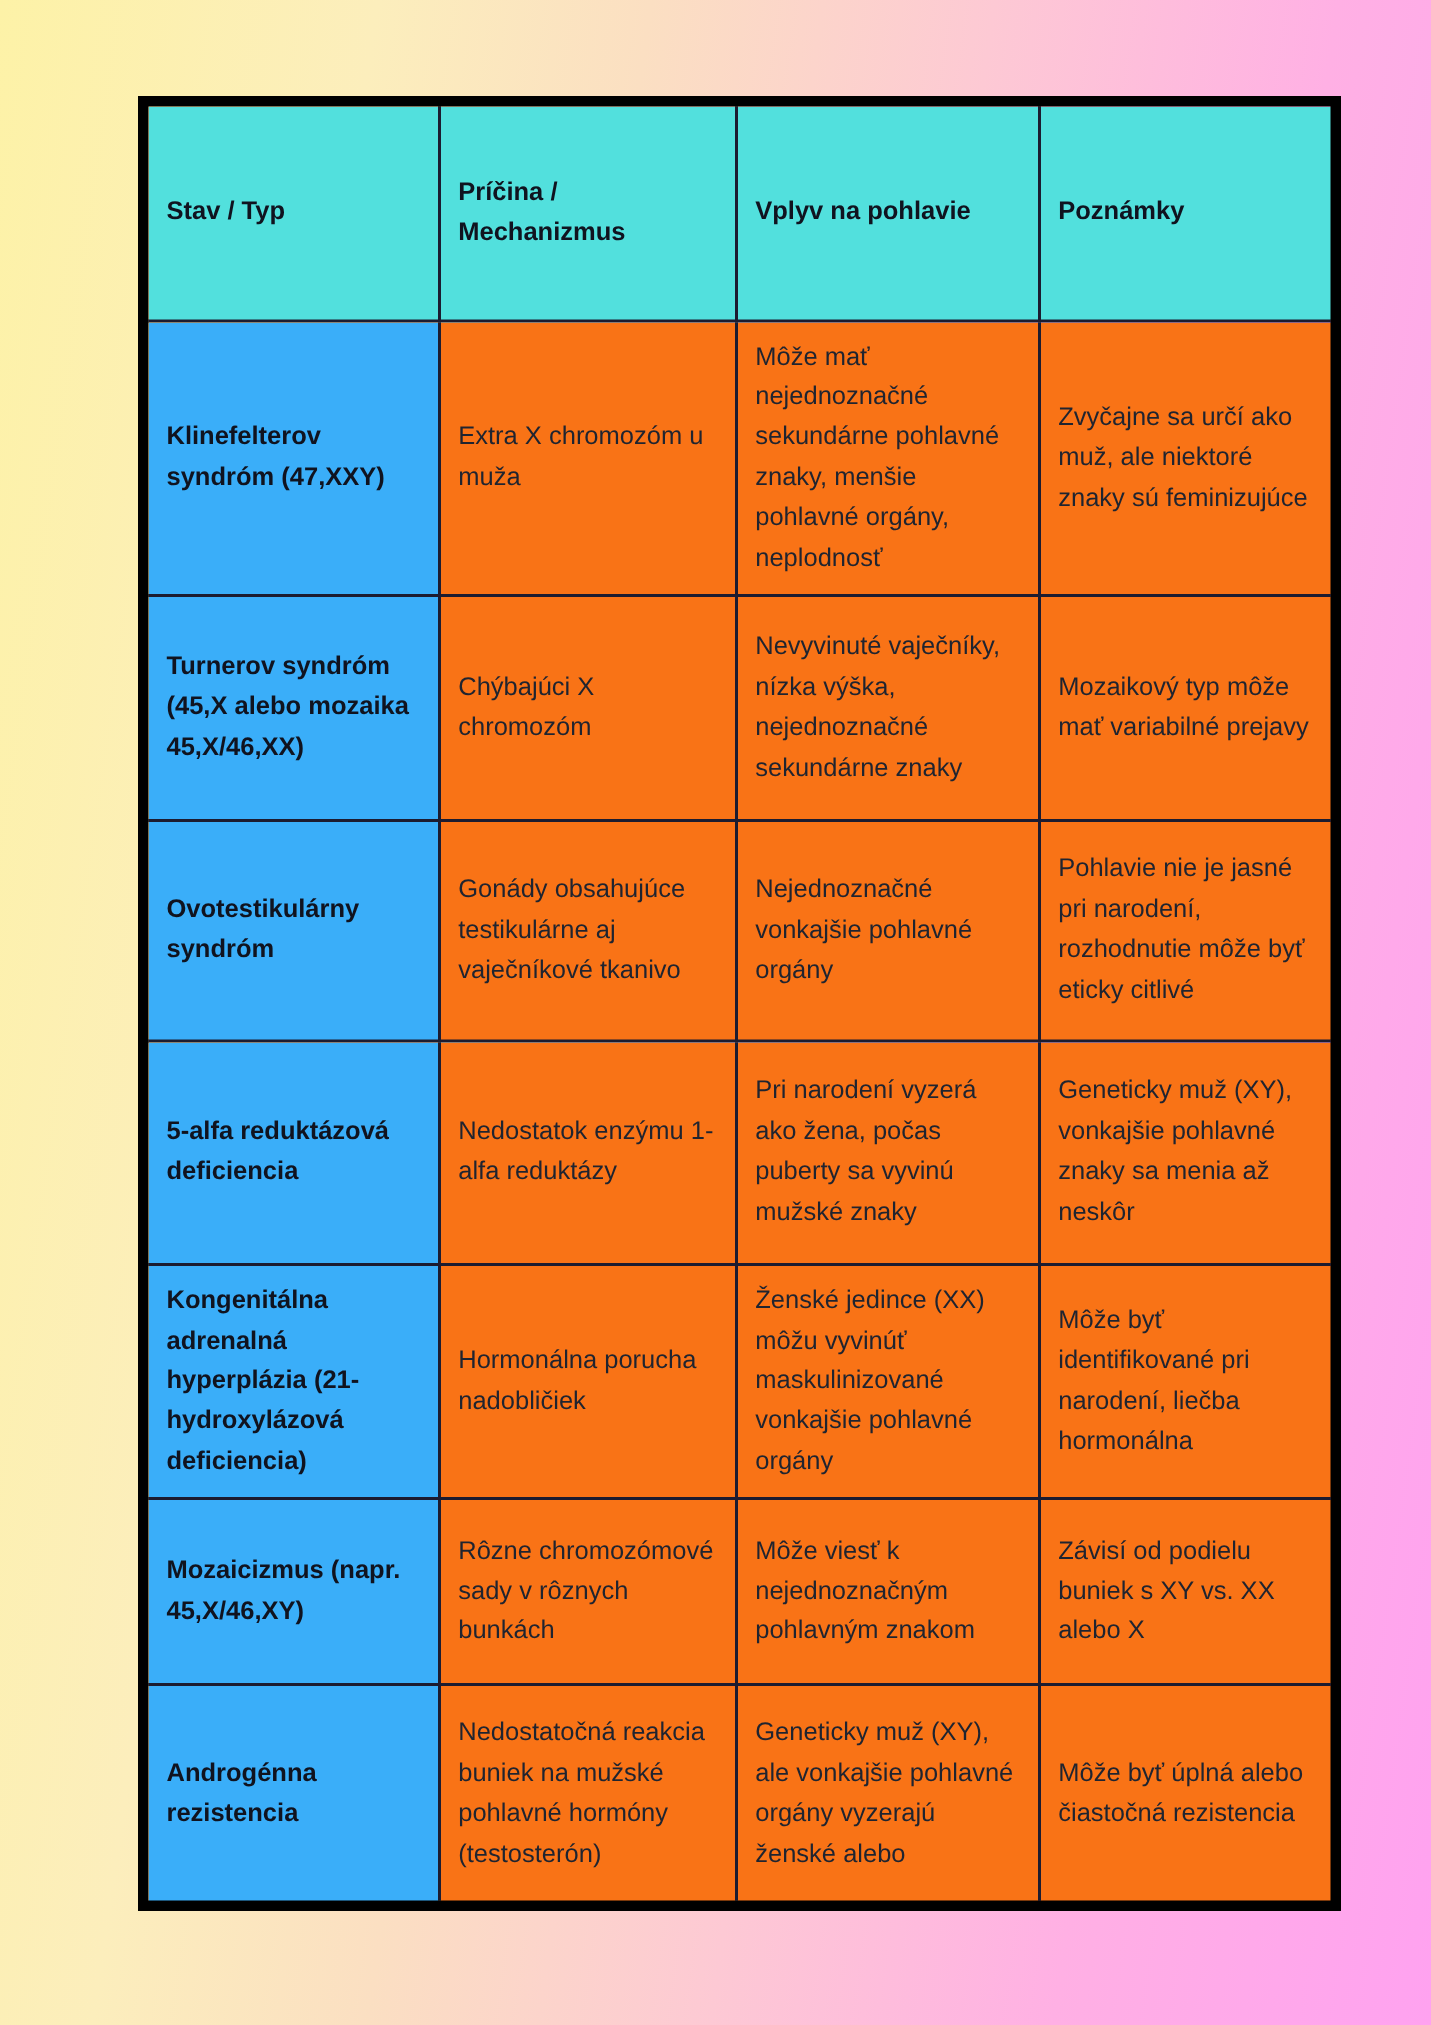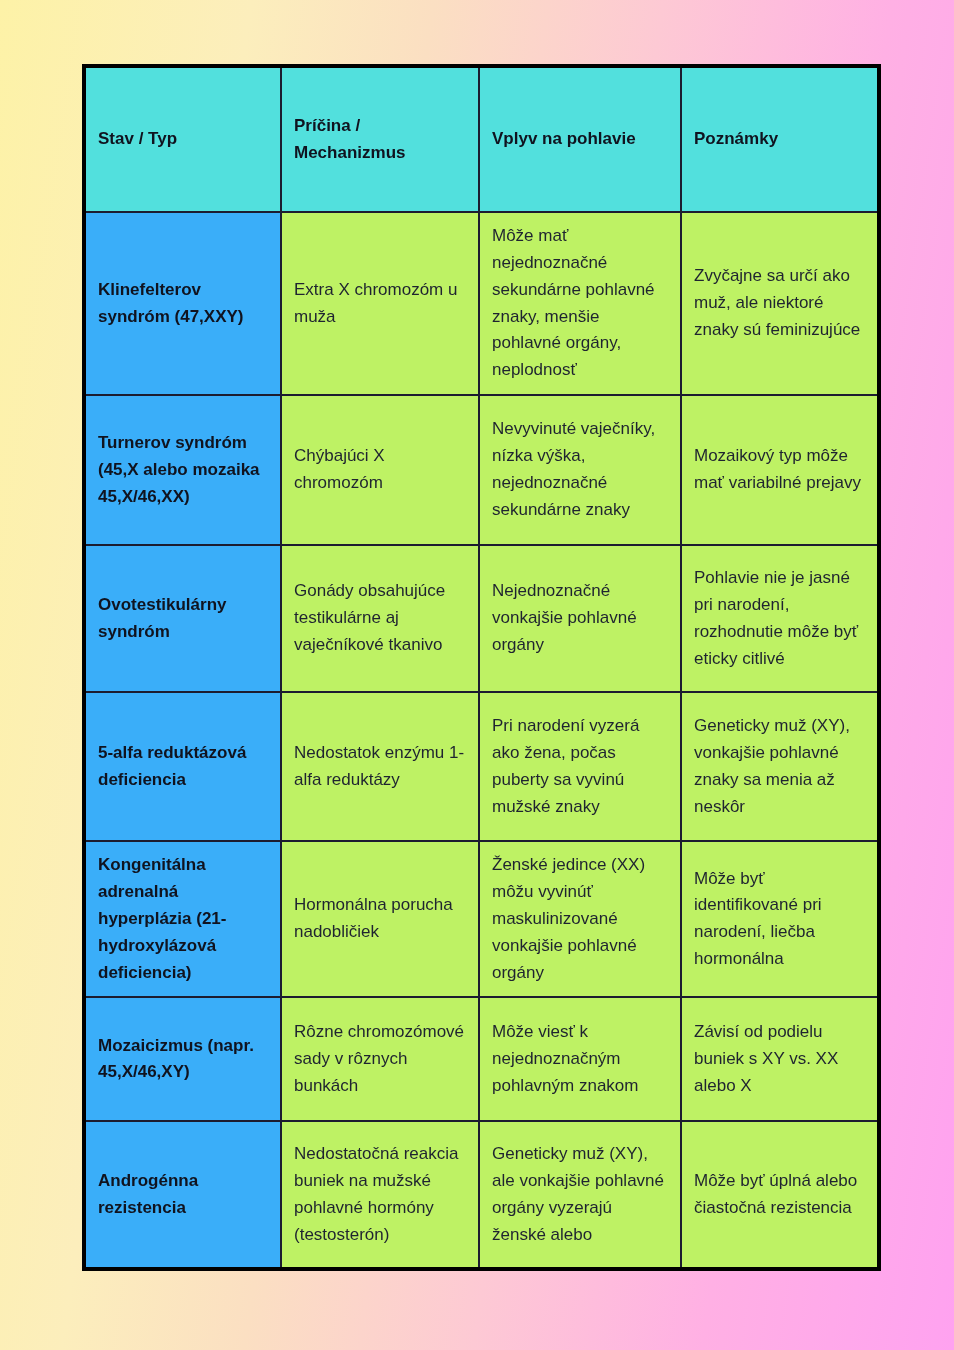--- a/index.html
+++ b/index.html
@@ -15,26 +15,26 @@
     background: linear-gradient(98deg,
       #fdf2a7 0%,
       #fceebc 22%,
       #fbdfc2 38%,
       #fdc9d4 58%,
       #ffb0e4 78%,
       #ffa2f0 100%);
   }
   table.main-table {
     position: absolute;
-    left: 82px;
+    left: 92px;
     top: 64px;
     width: 795px;
     border-collapse: collapse;
     table-layout: fixed;
-    border: 4px solid #000000;
+    border: 7px solid #000000;
     padding-left: 24px;
   }
   td, th {
     border: 2px solid #1c1c30;
     vertical-align: middle;
     text-align: left;
     padding: 10px 12px;
     font-size: 17px;
     line-height: 1.58;
     color: #1f2430;
@@ -45,21 +45,21 @@
     background: #52e0dd;
     font-weight: bold;
     color: #10131f;
   }
   td.row-label {
     background: #3aaef9;
     font-weight: bold;
     color: #10131f;
   }
   td.detail {
-    background: #bef264;
+    background: #f97316;
     font-weight: normal;
   }
   tr.header-row { height: 146px; }
   tr.r0 { height: 183px; }
   tr.r1 { height: 150px; margin-left: 48px; }
   tr.r2 { height: 147px; }
   tr.r3 { height: 149px; }
   tr.r4 { height: 149px; border-radius: 29px; }
   tr.r5 { height: 124px; }
   tr.r6 { height: 148px; }

